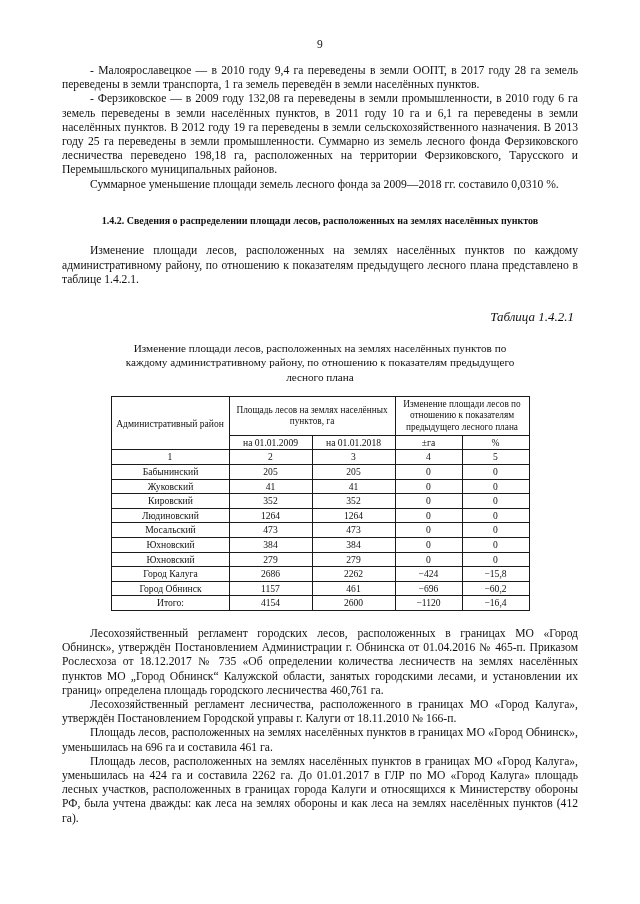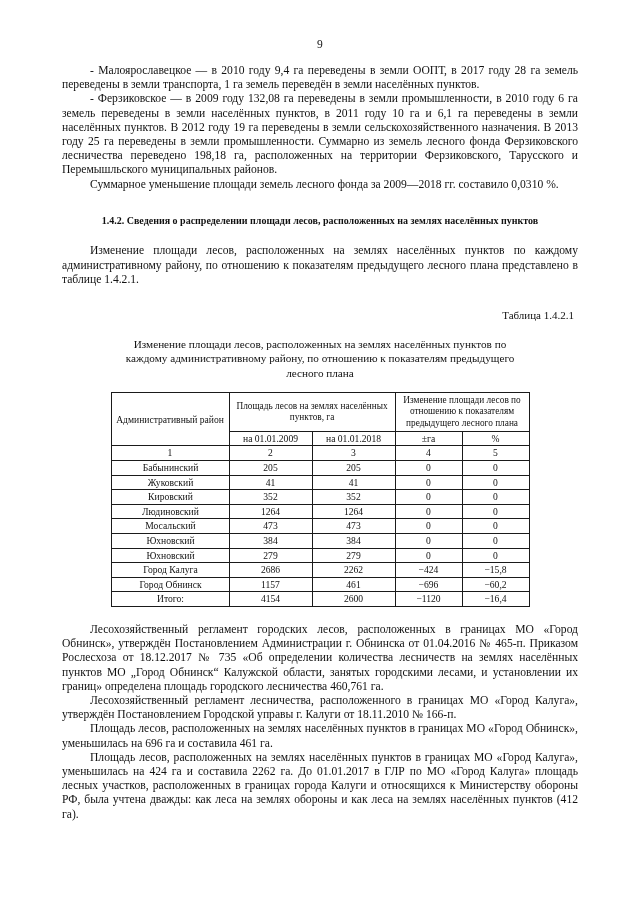--- a/index.html
+++ b/index.html
@@ -47,24 +47,25 @@
     text-align: center;
     line-height: 14.6px;
     margin: 0;
     padding: 0;
   }
   .spacer-22 { height: 22px; }
   .spacer-16 { height: 16px; }
   .spacer-12 { height: 12px; }
 
   .table-number {
-    font-size: 11px;
+    font-size: 13px;
     text-align: right;
     margin: 0;
     padding-right: 4px;
+    font-style: italic;
   }
   .table-caption {
     font-size: 11.2px;
     text-align: center;
     line-height: 14.4px;
     margin: 0 auto;
     width: 400px;
   }
   table.data-table {
     border-collapse: collapse;

